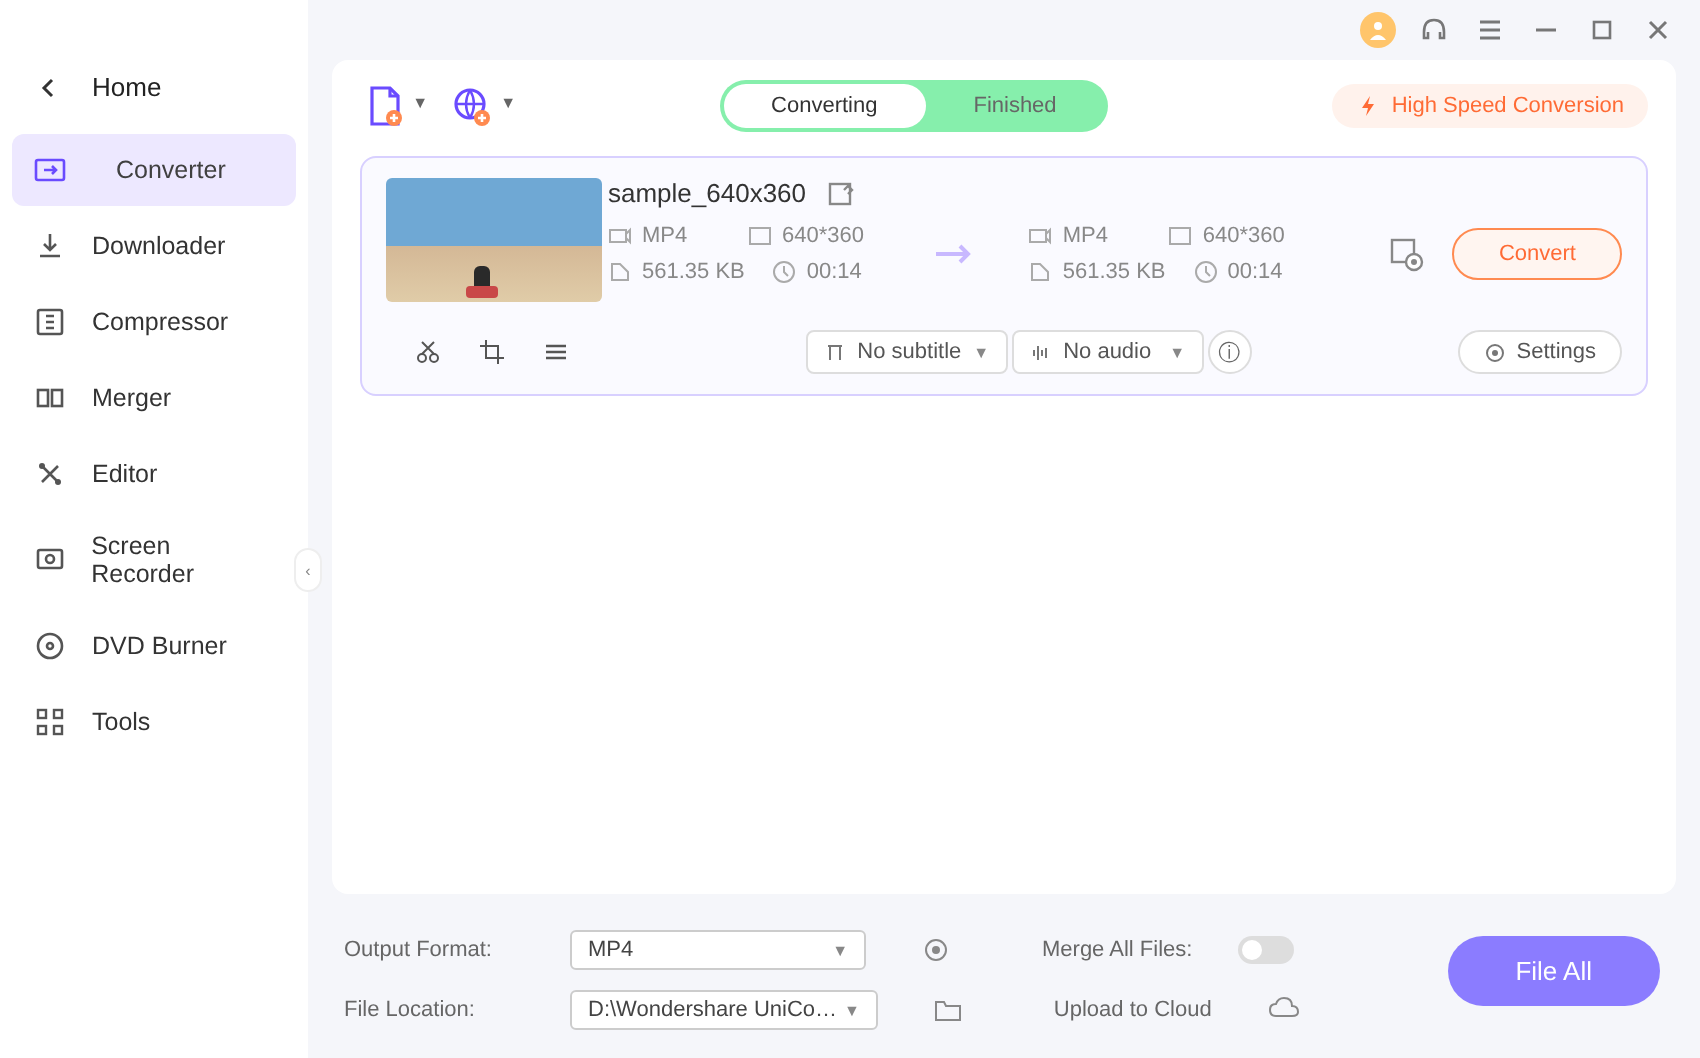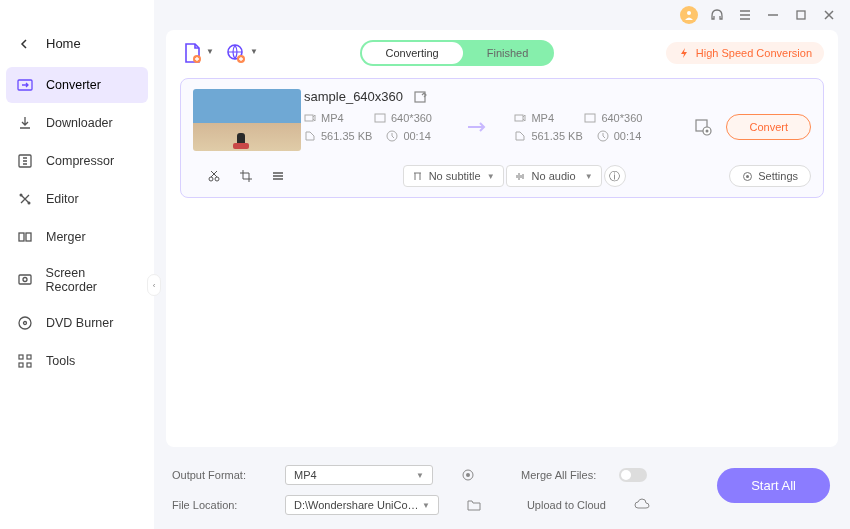--- a/index.html
+++ b/index.html
@@ -6,21 +6,21 @@
 body { width: 850px; height: 529px; background: #fff; display: flex; overflow: hidden; position: relative; }
 
 .sidebar { width: 154px; background: #fff; padding-top: 24px; }
 .sidebar .back-row { display: flex; align-items: center; padding: 12px 20px 14px 20px; gap: 16px; }
 .sidebar .back-row .icon { width: 10px; }
 .sidebar .back-row span { font-size: 13px; font-weight: 500; color: #222; }
 .sidebar-item { display: flex; align-items: center; padding: 9px 10px; gap: 12px; margin: 2px 6px; border-radius: 6px; cursor: pointer; }
 .sidebar-item.active { background: #ede8ff; color: #6a4bff; }
 .sidebar-item .icon { width: 18px; height: 18px; display: flex; align-items: center; justify-content: center; }
 .sidebar-item .label { font-size: 12.5px; color: #333; }
-.sidebar-item.active .label { color: #000000; }
+.sidebar-item.active .label { color: #404040; margin-left: 12px; }
 
 .main { flex: 1; background: #f5f6fa; display: flex; flex-direction: column; }
 .titlebar { height: 30px; display: flex; justify-content: flex-end; align-items: center; gap: 10px; padding: 6px 12px; }
 .titlebar .tb-icon { width: 18px; height: 18px; display: flex; align-items: center; justify-content: center; cursor: pointer; color: #666; }
 .avatar { width: 18px; height: 18px; border-radius: 50%; background: #ffc56b; display: flex; align-items: center; justify-content: center; }
 
 .content-card { background: #fff; margin: 0 12px 8px 12px; border-radius: 8px; padding: 10px 14px; flex: 1; display: flex; flex-direction: column; }
 .top-row { display: flex; align-items: center; justify-content: space-between; margin-bottom: 12px; }
 .add-icons { display: flex; gap: 20px; }
 .add-icon { width: 24px; height: 24px; display: flex; align-items: center; justify-content: center; cursor: pointer; position: relative; }
@@ -102,35 +102,35 @@
         <svg width="16" height="16" viewBox="0 0 16 16">
           <rect x="2" y="2" width="12" height="12" rx="1" stroke="#555" stroke-width="1.3" fill="none"></rect>
           <path d="M6 5 L10 5 M6 8 L10 8 M6 11 L10 11" stroke="#555" stroke-width="1.3"></path>
         </svg>
       </span>
     <span class="label">Compressor</span>
   </div>
   <div class="sidebar-item">
     <span class="icon">
         <svg width="16" height="16" viewBox="0 0 16 16">
+          <rect x="2" y="4" width="5" height="8" stroke="#555" stroke-width="1.3" fill="none"></rect>
+          <rect x="9" y="4" width="5" height="8" stroke="#555" stroke-width="1.3" fill="none"></rect>
+        </svg>
+      </span>
+    <span class="label">Merger</span>
+  </div>
+  <div class="sidebar-item">
+    <span class="icon">
+        <svg width="16" height="16" viewBox="0 0 16 16">
           <path d="M4 12 L12 4 M4 4 L12 12" stroke="#555" stroke-width="1.3"></path>
           <circle cx="4" cy="4" r="1.5" fill="#555"></circle>
           <circle cx="12" cy="12" r="1.5" fill="#555"></circle>
         </svg>
       </span>
     <span class="label">Editor</span>
-  </div>
-  <div class="sidebar-item">
-    <span class="icon">
-        <svg width="16" height="16" viewBox="0 0 16 16">
-          <rect x="2" y="4" width="5" height="8" stroke="#555" stroke-width="1.3" fill="none"></rect>
-          <rect x="9" y="4" width="5" height="8" stroke="#555" stroke-width="1.3" fill="none"></rect>
-        </svg>
-      </span>
-    <span class="label">Merger</span>
   </div>
   <div class="sidebar-item">
     <span class="icon">
         <svg width="16" height="16" viewBox="0 0 16 16">
           <rect x="2" y="3" width="12" height="9" rx="1" stroke="#555" stroke-width="1.3" fill="none"></rect>
           <circle cx="8" cy="7.5" r="2" stroke="#555" stroke-width="1.3" fill="none"></circle>
         </svg>
       </span>
     <span class="label">Screen Recorder</span>
   </div>
@@ -423,14 +423,14 @@
           </svg>
         </span>
       <span class="bb-right-label">Upload to Cloud</span>
       <span class="bb-icon">
           <svg width="18" height="14" viewBox="0 0 18 14">
             <path d="M5 11 Q2 11 2 8 Q2 5 5 5 Q6 2 9 2 Q13 2 13 6 Q16 6 16 9 Q16 11 13 11 Z" stroke="#888" fill="none"></path>
           </svg>
         </span>
     </div>
   </div>
-  <button class="start-btn">Start All</button>
+  <button class="start-btn">File All</button>
 </div>
 
 </body></html>

